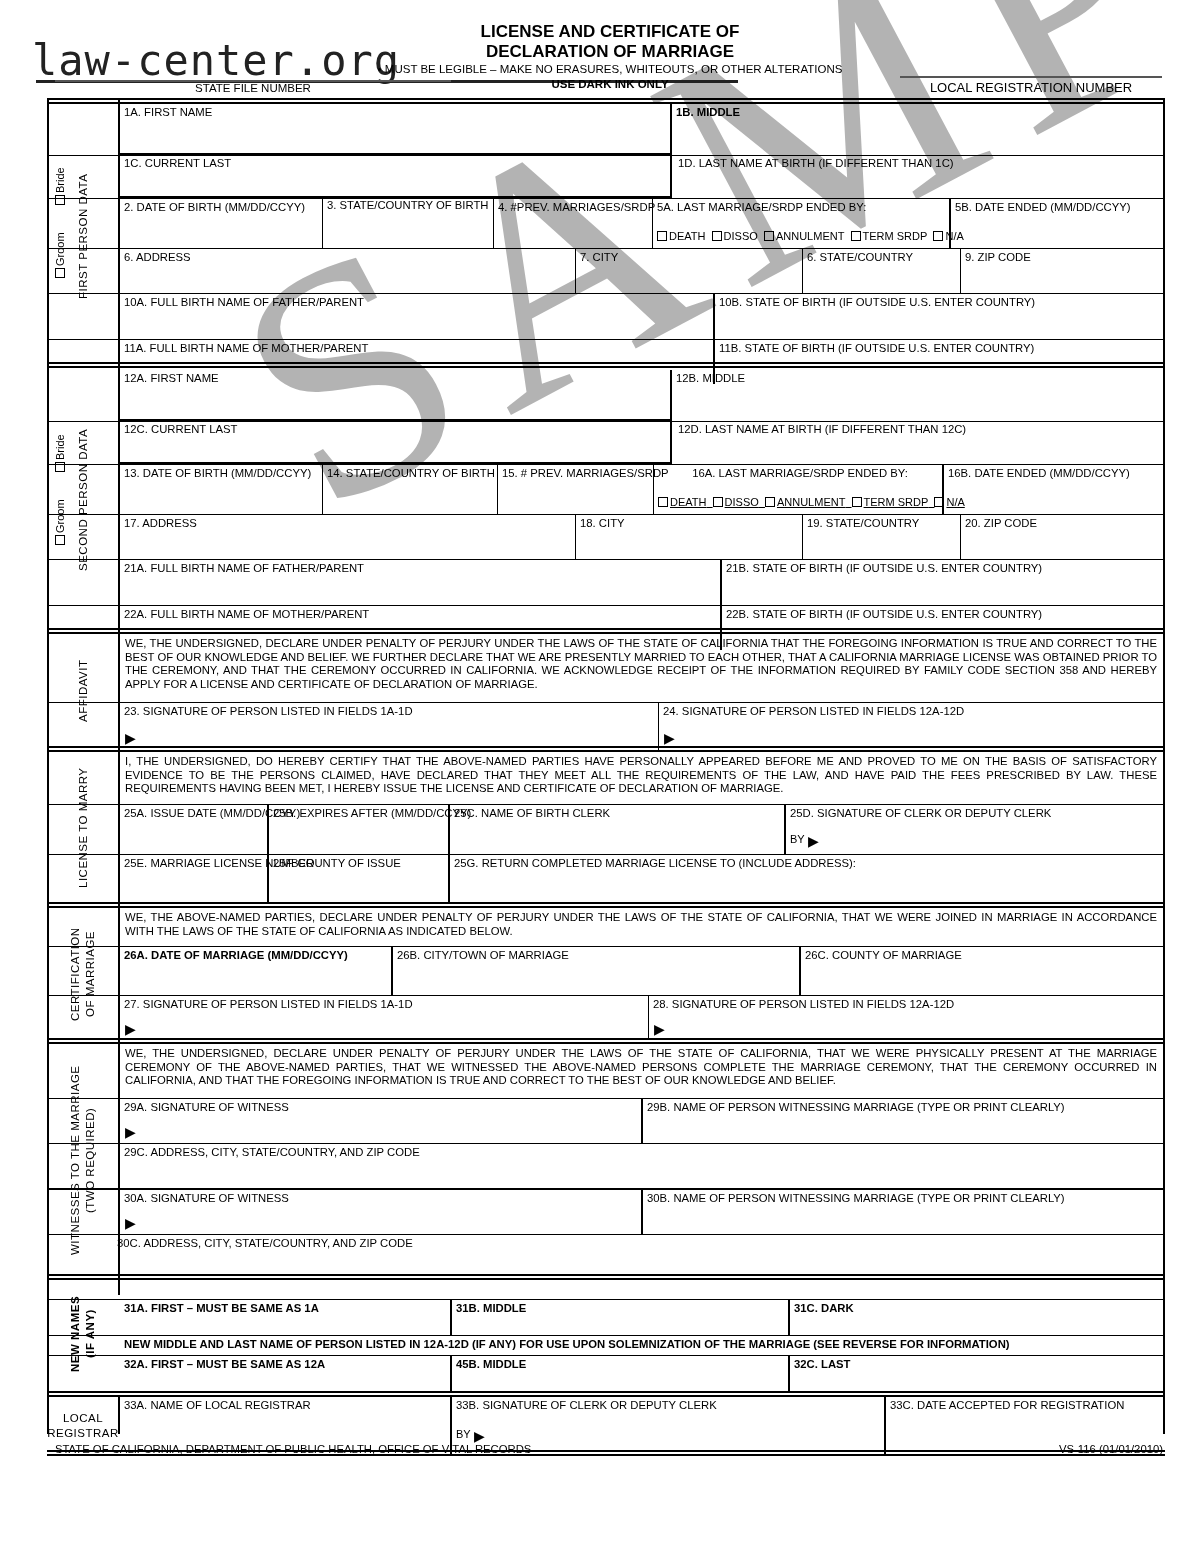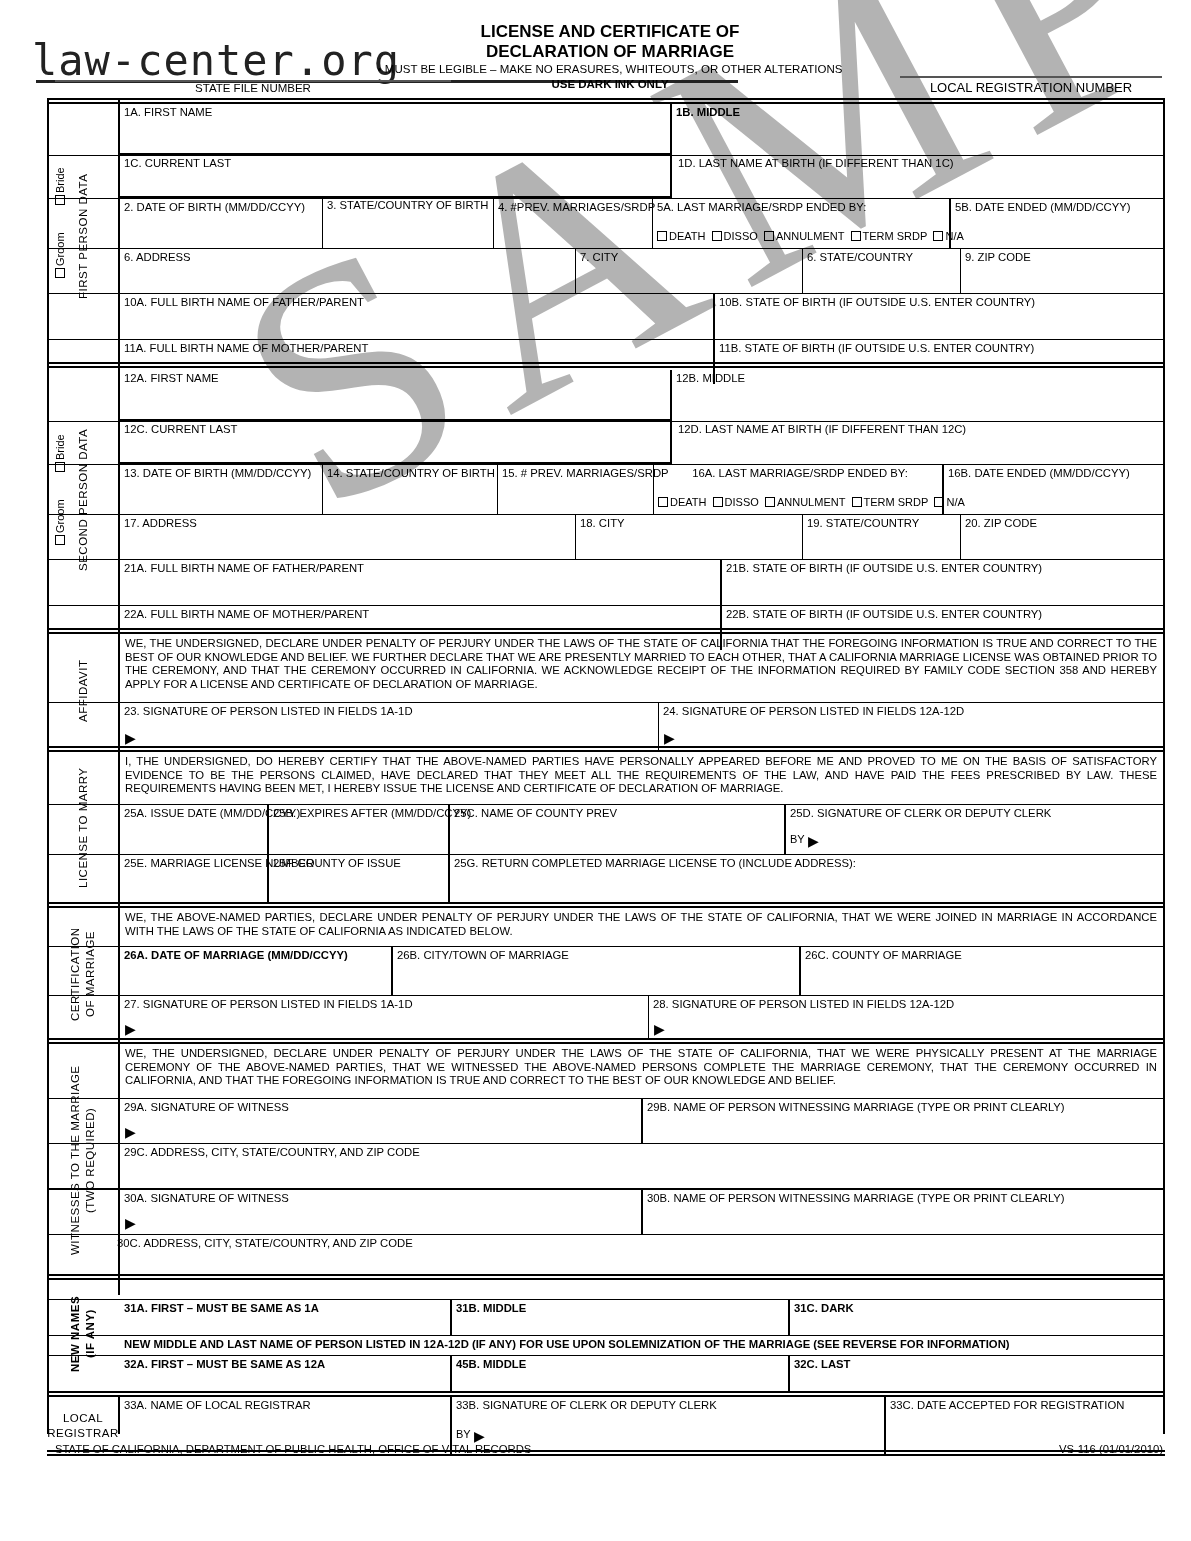--- a/index.html
+++ b/index.html
@@ -225,21 +225,21 @@
       <div class="lbl">14. STATE/COUNTRY OF BIRTH</div>
     </div>
     <div class="vr" style="left:450px;top:367px;width:1px;height:49px;"></div>
     <div class="cell" style="left:451px;top:367px;width:155px;height:49px;">
       <div class="lbl">15. # PREV. MARRIAGES/SRDP</div>
     </div>
     <div class="vr" style="left:606px;top:367px;width:1px;height:49px;"></div>
     <div class="cell" style="left:607px;top:367px;width:288px;height:49px;text-align:center;">
       <div class="lbl">16A. LAST MARRIAGE/SRDP ENDED BY:</div>
     </div>
-    <div class="cbrow" style="left:611px;top:398px;">
+    <div class="cbrow" style="left:611px;top:398px;text-decoration:underline;">
       <span class="cb"></span><span>DEATH</span>&nbsp;
       <span class="cb"></span><span>DISSO</span>&nbsp;
       <span class="cb"></span><span>ANNULMENT</span>&nbsp;
       <span class="cb"></span><span>TERM SRDP</span>&nbsp;
       <span class="cb"></span><span>N/A</span>
     </div>
     <div class="vr dash" style="left:895px;top:367px;height:49px;"></div>
     <div class="cell" style="left:897px;top:367px;width:219px;height:49px;">
       <div class="lbl">16B. DATE ENDED (MM/DD/CCYY)</div>
     </div>
@@ -311,21 +311,21 @@
 
     <div class="cell" style="left:73px;top:707px;width:147px;height:49px;">
       <div class="lbl">25A. ISSUE DATE (MM/DD/CCYY)</div>
     </div>
     <div class="vr dash" style="left:220px;top:707px;height:49px;"></div>
     <div class="cell" style="left:222px;top:707px;width:179px;height:49px;">
       <div class="lbl">25B. EXPIRES AFTER (MM/DD/CCYY)</div>
     </div>
     <div class="vr dash" style="left:401px;top:707px;height:49px;"></div>
     <div class="cell" style="left:403px;top:707px;width:334px;height:49px;">
-      <div class="lbl">25C. NAME OF COUNTY PREV</div>
+      <div class="lbl">25C. NAME OF BIRTH CLERK</div>
     </div>
     <div class="vr dash" style="left:737px;top:707px;height:49px;"></div>
     <div class="cell" style="left:739px;top:707px;width:377px;height:49px;">
       <div class="lbl">25D. SIGNATURE OF CLERK OR DEPUTY CLERK</div>
       <div class="byx" style="left:4px;top:28px;">BY</div>
       <div class="arrow" style="left:22px;top:31px;">▶</div>
     </div>
 
     <div class="hr" style="top:756px;width:1118px;height:1px;"></div>
     <div class="cell" style="left:73px;top:757px;width:147px;height:47px;">

